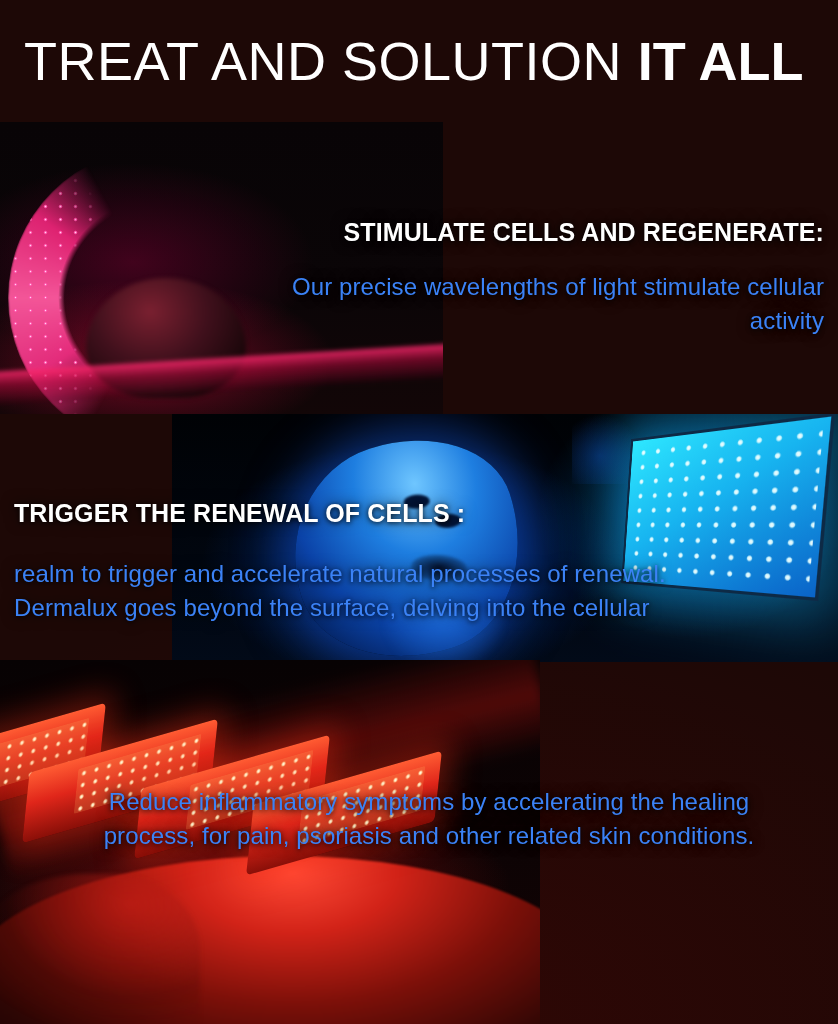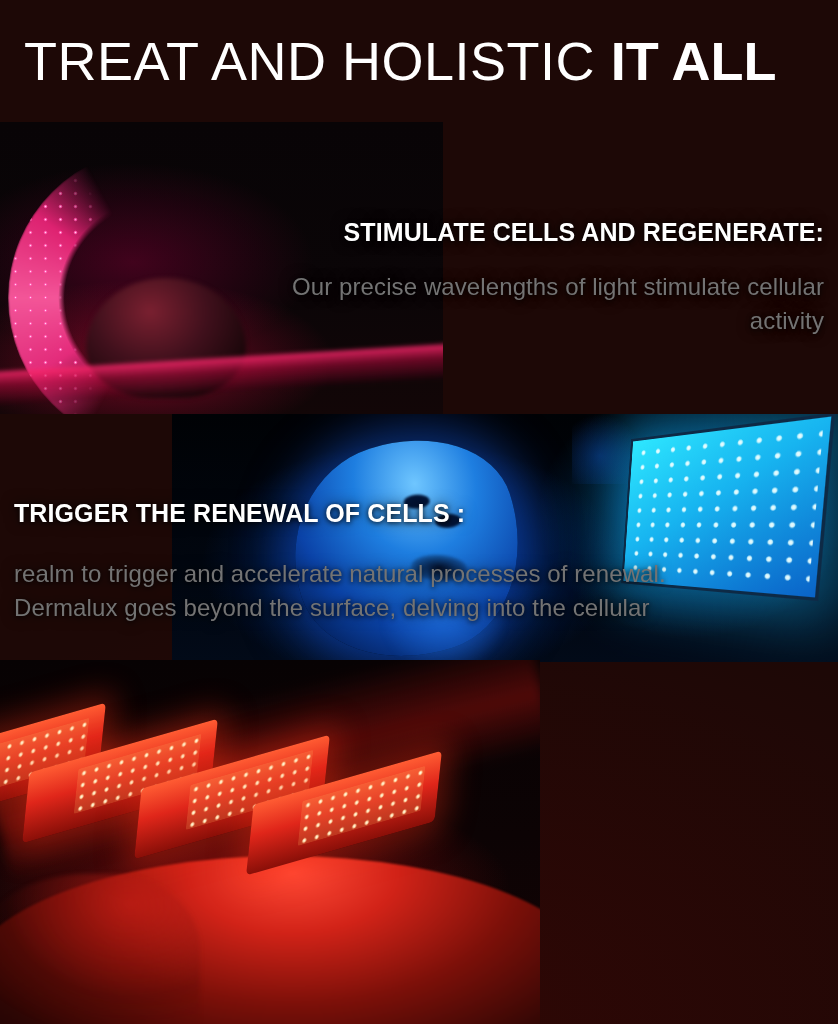--- a/index.html
+++ b/index.html
@@ -284,21 +284,21 @@
     font-weight: 700;
     color: #ffffff;
     font-size: 25px;
     line-height: 1.28;
     letter-spacing: 0.1px;
     text-shadow: 0 1px 5px rgba(0,0,0,0.85), 0 0 14px rgba(0,0,0,0.7);
   }
   .block p {
     margin: 0;
     font-weight: 300;
-    color: #737373;
+    color: #3b82f6;
     font-size: 24px;
     line-height: 1.42;
     letter-spacing: 0.1px;
     text-shadow: 0 1px 5px rgba(0,0,0,0.85), 0 0 14px rgba(0,0,0,0.7);
   }
 
   #block-stimulate {
     left: 258px;
     top: 216px;
     width: 566px;
@@ -364,35 +364,39 @@
         <div class="grid"></div>
       </div>
     <div class="pad p4">
         <div class="grid"></div>
       </div>
     <div class="shoulder"></div>
   </div>
 
   <div class="title-bar">
     <div class="title">
-      <span>TREAT AND HOLISTIC</span><span>&nbsp;</span><span class="bold">IT ALL</span>
+      <span>TREAT AND SOLUTION</span><span>&nbsp;</span><span class="bold">IT ALL</span>
     </div>
   </div>
 
   <div class="block" id="block-stimulate">
     <h2>STIMULATE CELLS AND REGENERATE:</h2>
     <p>
       <span style="display: block;">Our precise wavelengths of light stimulate cellular activity</span>
     </p>
   </div>
 
   <div class="block" id="block-trigger">
     <h2>TRIGGER THE RENEWAL OF CELLS :</h2>
     <p>
       <span style="display: block;">realm to trigger and accelerate natural processes of renewal.</span>
       <span style="display: block;">Dermalux goes beyond the surface, delving into the cellular</span>
     </p>
   </div>
 
   <div class="block" id="block-holistic">
+    <p>
+      <span style="display: block;">Reduce inflammatory symptoms by accelerating the healing</span>
+      <span style="display: block;">process, for pain, psoriasis and other related skin conditions.</span>
+    </p>
   </div>
 
 </div>
 
 </body></html>

